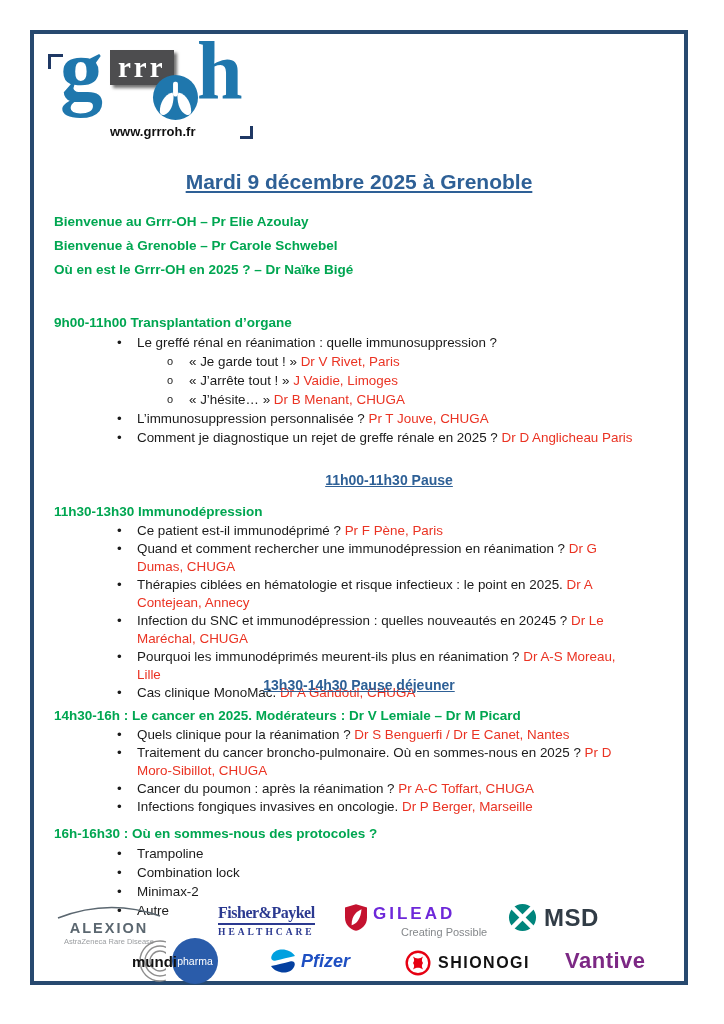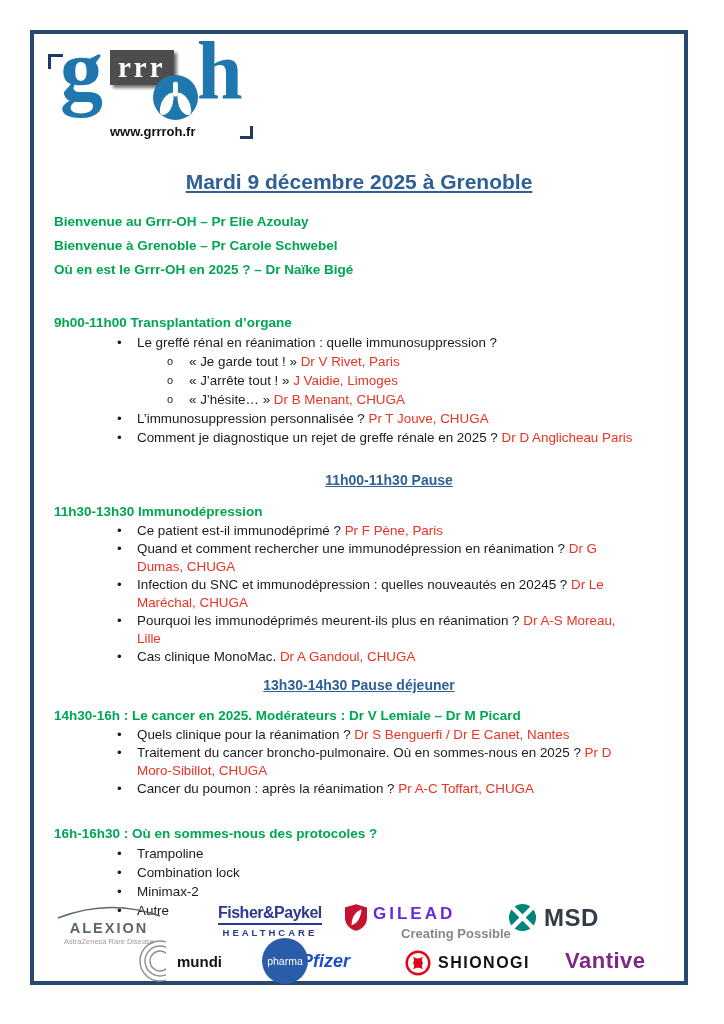--- a/index.html
+++ b/index.html
@@ -33,30 +33,30 @@
   .spk { color:#ea3323; }
   .pause { position:absolute; left:0; width:100%; text-align:center; font-size:14px; font-weight:bold; color:#2e6096; text-decoration:underline; }
   .p1 { top:438px;margin-left:30px; } .p2 { top:643px; }
 
   
   .sponsors { position:absolute; left:0; top:866px; width:658px; height:88px; }
   .sp { position:absolute; }
   .alexion { left:20px; top:6px; width:110px; text-align:center; }
   .alexion-word { font-weight:bold; font-size:14.5px; letter-spacing:2px; color:#5b6770; margin-top:-4px; }
   .alexion-sub { font-size:7.5px; color:#9a9da0; margin-top:1px; }
-  .fisher { left:184px; top:4px; text-align:center; color:#2b3990; }
+  .fisher { left:184px; top:4px; text-align:center; color:#2b3990;font-family:Liberation Serif, serif; }
   .fp1 { font-weight:bold; font-size:16px; letter-spacing:-0.5px; border-bottom:2px solid #2b3990; padding-bottom:1px; }
   .fp2 { font-weight:bold; font-size:9.5px; letter-spacing:3px; margin-top:2px; }
   .gilead { left:311px; top:4px; display:flex; align-items:flex-start; }
   .gilead-col { margin-left:6px; }
   .gilead-word { font-size:17px; font-weight:600; letter-spacing:3px; color:#6d28d9; }
-  .gilead-tag { font-size:13px; color:#85888b; margin:2px 0 0 28px;font-weight:bold; }
+  .gilead-tag { font-size:11px; color:#85888b; margin:2px 0 0 28px; }
   .msd { left:474px; top:3px; display:flex; align-items:center; }
   .msd-word { font-weight:800; font-size:24px; color:#313c46; margin-left:7px; letter-spacing:0.5px; }
-  .mundi { left:92px; top:38px; display:flex; align-items:center;gap:45px; }
+  .mundi { left:92px; top:38px; display:flex; align-items:center; }
   .mundi-word { font-weight:bold; font-size:15px; color:#111; margin-right:-5px; z-index:2; }
   .mundi-circle { position:relative; width:46px; height:46px; border-radius:50%; background:#2a5caa; color:#fff; font-size:10.5px; line-height:46px; text-align:center; z-index:1; }
   .mundi-rings { position:relative; margin-right:-34px; z-index:0; }
   .pfizer { left:234px; top:48px; display:flex; align-items:center; }
   .pfizer-word { font-weight:bold; font-style:italic; font-size:18px; color:#1e4fc2; margin-left:3px; }
   .shionogi { left:371px; top:50px; display:flex; align-items:center;justify-content:center; }
   .shionogi-word { font-weight:bold; font-size:16px; letter-spacing:1.5px; color:#121212; margin-left:7px; }
   .vantive { left:531px; top:48px; font-weight:800; font-size:22px; color:#7c2884; letter-spacing:0.5px; }
 </style>
 </head>
@@ -102,34 +102,36 @@
       </ul>
     </div>
 
     <div class="pause p1">11h00-11h30 Pause</div>
 
     <div class="session s2">
       <h2>11h30-13h30 Immunodépression</h2>
       <ul class="agenda">
         <li class="l1"><span>Ce patient est-il immunodéprimé ? </span><span class="spk">Pr F Pène, Paris</span></li>
         <li class="l1"><span>Quand et comment rechercher une immunodépression en réanimation ? </span><span class="spk">Dr G Dumas, CHUGA</span></li>
+        <li class="l1"><span>Thérapies ciblées en hématologie et risque infectieux : le point en 2025. </span><span class="spk">Dr A Contejean, Annecy</span></li>
         <li class="l1"><span>Infection du SNC et immunodépression : quelles nouveautés en 20245 ? </span><span class="spk">Dr Le Maréchal, CHUGA</span></li>
         <li class="l1"><span>Pourquoi les immunodéprimés meurent-ils plus en réanimation ? </span><span class="spk">Dr A-S Moreau, Lille</span></li>
         <li class="l1"><span>Cas clinique MonoMac. </span><span class="spk">Dr A Gandoul, CHUGA</span></li>
       </ul>
     </div>
 
     <div class="pause p2">13h30-14h30 Pause déjeuner</div>
 
     <div class="session s3">
       <h2>14h30-16h : Le cancer en 2025. Modérateurs : Dr V Lemiale – Dr M Picard</h2>
       <ul class="agenda">
         <li class="l1"><span>Quels clinique pour la réanimation ? </span><span class="spk">Dr S Benguerfi / Dr E Canet, Nantes</span></li>
         <li class="l1"><span>Traitement du cancer broncho-pulmonaire. Où en sommes-nous en 2025 ? </span><span class="spk">Pr D Moro-Sibillot, CHUGA</span></li>
         <li class="l1"><span>Cancer du poumon : après la réanimation ? </span><span class="spk">Pr A-C Toffart, CHUGA</span></li>
+        <li class="l1"><span>Infections fongiques invasives en oncologie. </span><span class="spk">Dr P Berger, Marseille</span></li>
       </ul>
     </div>
 
     <div class="session s4">
       <h2>16h-16h30 : Où en sommes-nous des protocoles ?</h2>
       <ul class="agenda">
         <li class="l1">Trampoline</li>
         <li class="l1">Combination lock</li>
         <li class="l1">Minimax-2</li>
         <li class="l1">Autre</li>

